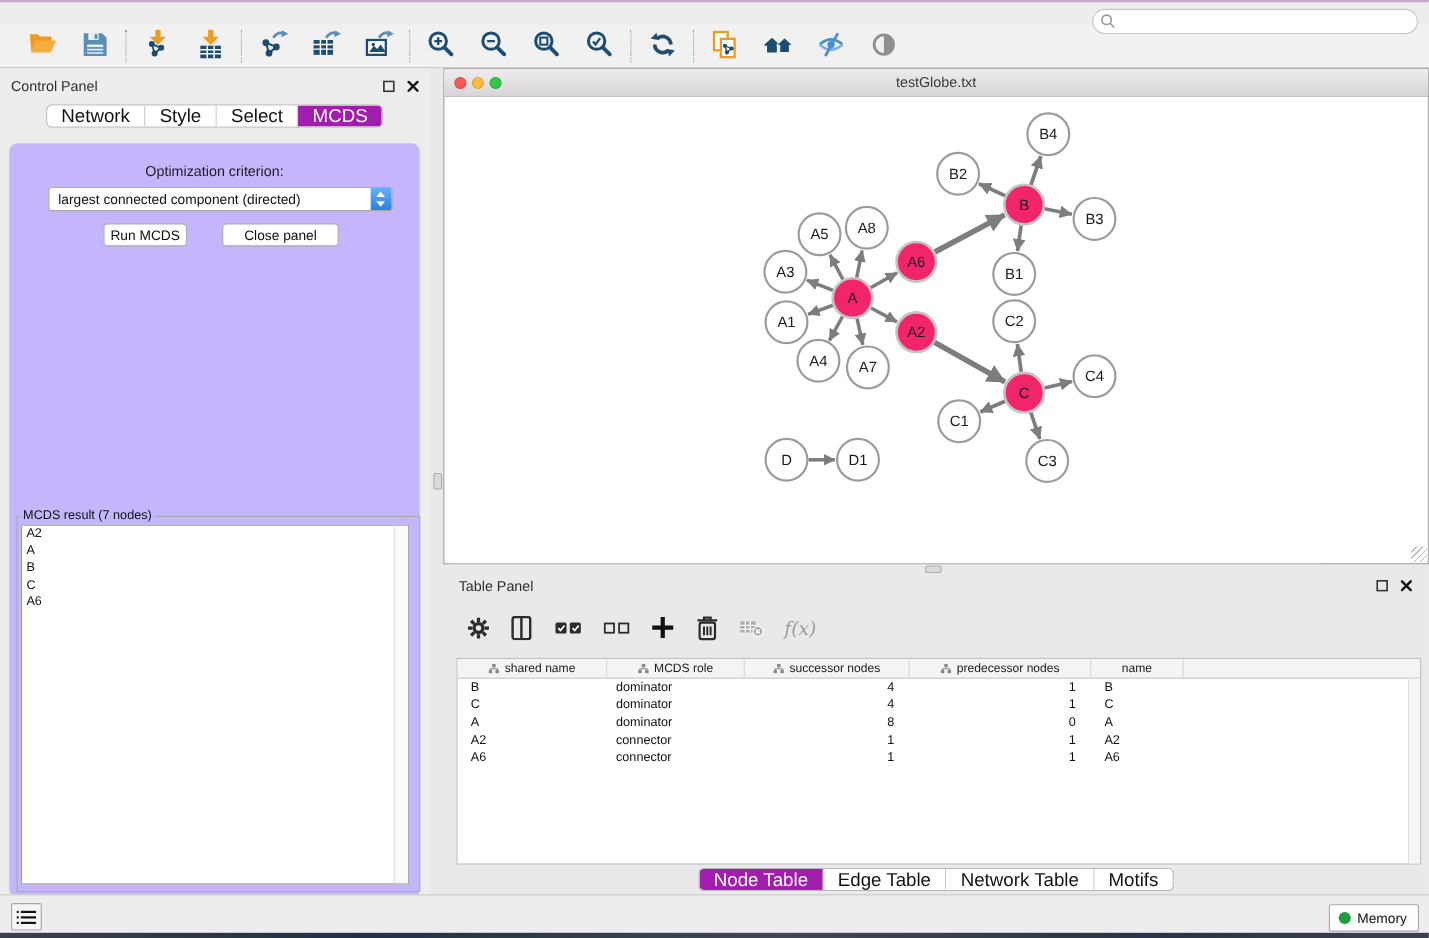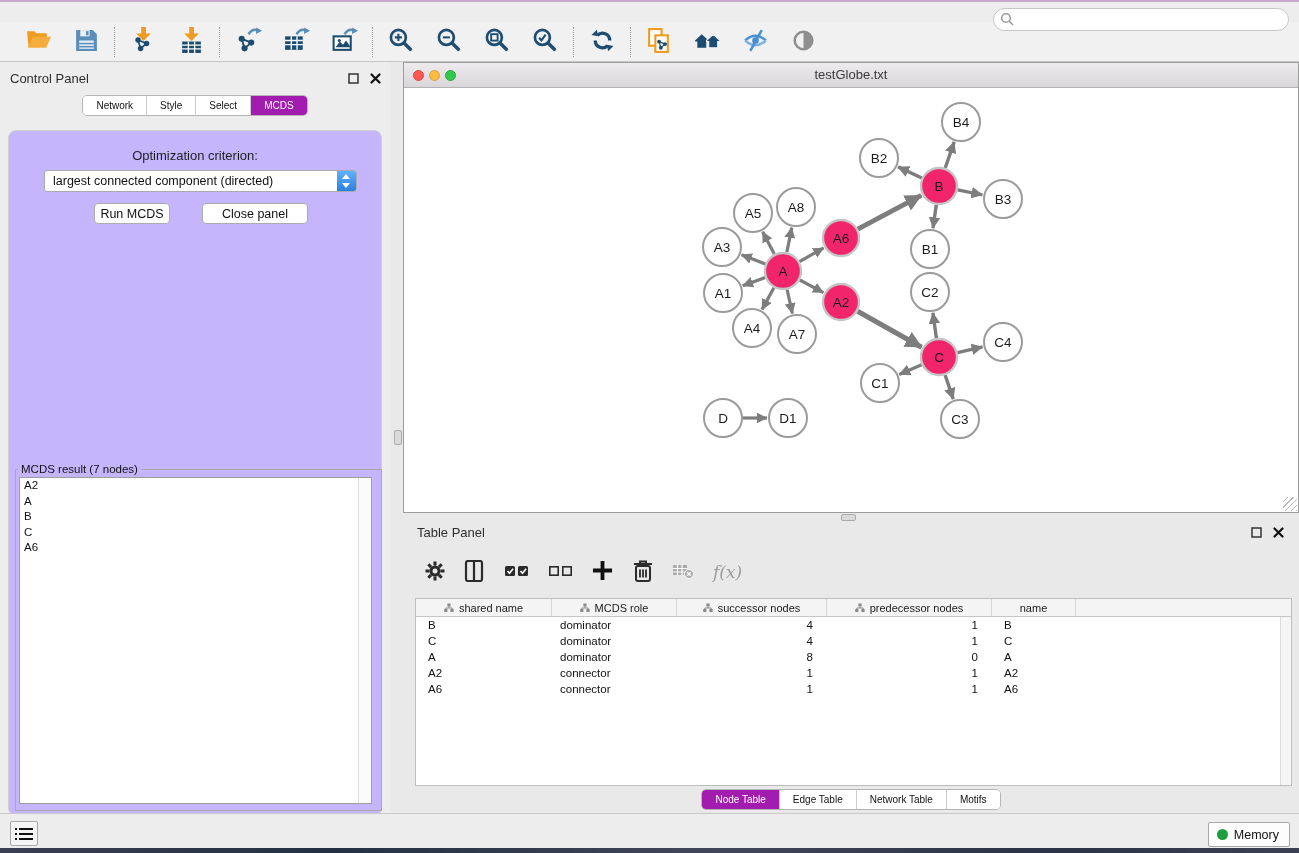--- a/index.html
+++ b/index.html
@@ -28,21 +28,21 @@
   .search-input { width:100%; height:100%; border:1px solid #C6C6C6; border-radius:12px;
     background:#fff; padding-left:26px; font-size:12px; outline:none; }
 
   
   .cpanel { position:absolute; left:0; top:62px; width:390px; height:751px; background:#EDEDED; }
   .cp-title { position:absolute; left:10px; top:9px; font-size:13px; color:#2E2E2E; }
   .win-ctl { position:absolute; display:flex; gap:9px; align-items:center; }
   .cp-ctl { right:8px; top:10px; }
   .wc-btn { background:none; border:none; cursor:pointer; width:13px; height:13px; display:flex; align-items:center; justify-content:center; }
   .seg { display:inline-flex; border:1px solid #B5B5B5; border-radius:5px; overflow:hidden; background:#fff; height:21px; }
-  .seg-btn { border:none; background:#fff; font-size:10px; color:#111; padding:0 13px; line-height:19px; cursor:pointer; border-left:1px solid #CDCDCD; }
+  .seg-btn { border:none; background:#fff; font-size:17px; color:#111; padding:0 13px; line-height:19px; cursor:pointer; border-left:1px solid #CDCDCD; }
   .seg-btn:first-child { border-left:none; }
   .seg-btn.active { background:#a21caf; color:#fff; }
   .cp-tabs { position:absolute; top:33px; left:0; right:0; display:flex; justify-content:center; }
   .cp-body { position:absolute; left:8px; top:68px; width:374px; height:686px;
     background:#c4b5fd; border:1px solid #D0D0D0; border-radius:8px; }
   .opt-label { position:absolute; top:17px; left:0; right:0; text-align:center; font-size:13px; color:#1E1E1E; }
   .select { position:absolute; left:35px; top:39px; width:313px; height:22px; background:#fff;
     border:1px solid #ABABAB; border-radius:3px; font-size:12.5px; color:#111; line-height:20px; padding-left:8px; cursor:pointer; }
   .select-stepper { position:absolute; right:0; top:0; width:19px; height:20px;
     background:linear-gradient(#5FB0FF,#2E7FE0); border-radius:0 2px 2px 0; }
@@ -67,21 +67,21 @@
 
   
   .net-win { position:absolute; left:403px; top:62px; width:896px; height:451px;
     border:1px solid #9D9D9D; background:#fff; }
   .net-titlebar { position:relative; height:25px; background:linear-gradient(#EDEBED,#D8D6D8); border-bottom:1px solid #B3B3B3; }
   .net-titlebar .title { text-align:center; font-size:13px; color:#3A3A3A; line-height:24px; }
   .ntl { position:absolute; top:7px; width:11px; height:11px; border-radius:50%; }
   .ntl.r { left:9px;  background:#FC5753; border:1px solid #DF4744; }
   .ntl.y { left:25px; background:#FDBC40; border:1px solid #DEA43A; }
   .ntl.g { left:41px; background:#33C748; border:1px solid #2AA73D; }
-  .net-canvas { position:absolute; left:12px; top:26px; width:796px; height:423px; background:#fff; overflow:hidden; }
+  .net-canvas { position:absolute; left:4px; top:26px; width:796px; height:423px; background:#fff; overflow:hidden; }
   .net-canvas svg text { font-family:"Liberation Sans",sans-serif; }
   .resize-grip { position:absolute; right:1px; bottom:1px; width:14px; height:14px;
     background:repeating-linear-gradient(135deg, transparent 0 3px, #B9B9B9 3px 4px); cursor:nwse-resize; }
 
   
   .tp-title { position:absolute; left:417px; top:525px; font-size:13px; color:#2E2E2E; }
   .tp-ctl { right:14px; top:526px; }
   .tp-toolbar { position:absolute; left:424px; top:553px; height:38px; display:flex; align-items:center; gap:18px; }
   .tt-btn { background:none; border:none; display:flex; align-items:center; justify-content:flex-start; cursor:pointer; min-width:22px; height:30px; }
   .fx { font-family:"DejaVu Serif", serif; font-style:italic; color:#9C9C9C; font-size:17px; }

